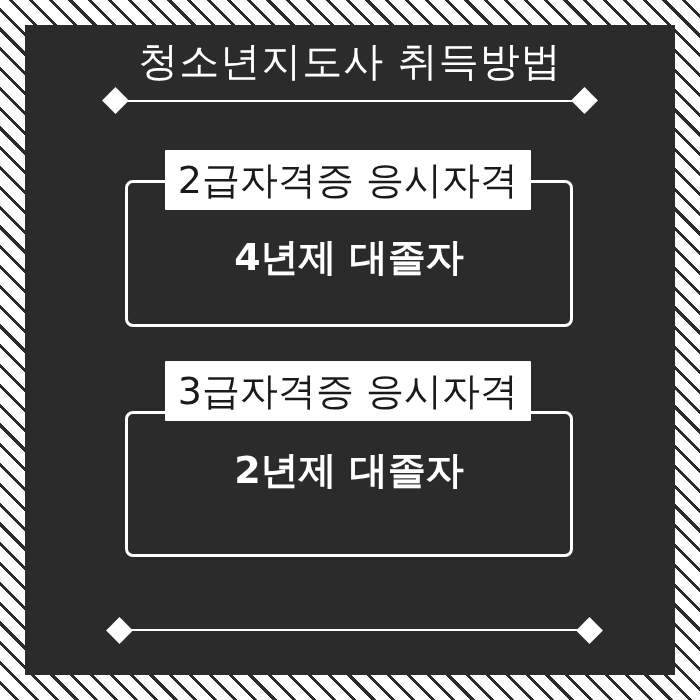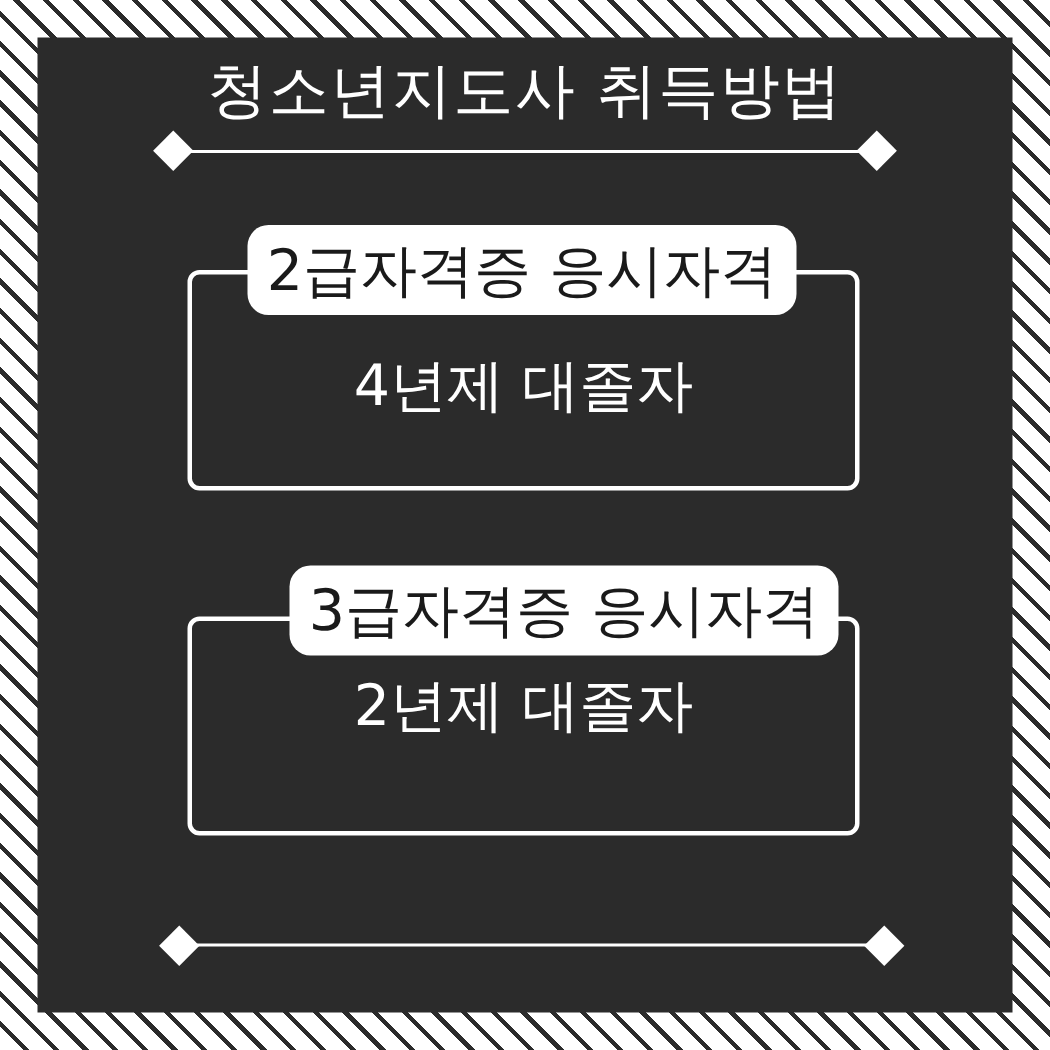--- a/index.html
+++ b/index.html
@@ -23,27 +23,27 @@
   .diamond {
     position:absolute; width:19px; height:19px; background:#ffffff;
     transform:rotate(45deg);
   }
   .box {
     position:absolute; left:125px; width:442px; border:3px solid #ffffff;
     border-radius:8px;
   }
   .pill {
     position:absolute; left:165px; width:366px; height:60px;
-    background:#ffffff; border-radius:14px;
+    background:#ffffff; border-radius:1px;
     color:#1a1a1a; font-size:38px; text-align:center; line-height:60px;
     letter-spacing:0px;
   }
   .value {
     position:absolute; left:125px; width:448px; text-align:center;
-    color:#ffffff; font-size:38px; font-weight:400; line-height:44px;
+    color:#ffffff; font-size:38px; font-weight:700; line-height:44px;
   }
 </style>
 </head>
 <body>
 
 <div class="panel"></div>
 
 <div class="title">청소년지도사 취득방법</div>
 
 <div>
@@ -53,21 +53,21 @@
 </div>
 
 <div>
   <div class="box" style="top:180px; height:141px;"></div>
   <div class="pill" style="top:150px;">2급자격증 응시자격</div>
   <div class="value" style="top:235px;">4년제 대졸자</div>
 </div>
 
 <div>
   <div class="box" style="top:411px; height:140px;"></div>
-  <div class="pill" style="top:377px;margin-left:28px;">3급자격증 응시자격</div>
+  <div class="pill" style="top:361px;">3급자격증 응시자격</div>
   <div class="value" style="top:448px;">2년제 대졸자</div>
 </div>
 
 <div>
   <div class="divider" style="left:120px; top:629px; width:470px;"></div>
   <div class="diamond" style="left:110px; top:621px;"></div>
   <div class="diamond" style="left:580px; top:621px;"></div>
 </div>
 
 </body></html>

